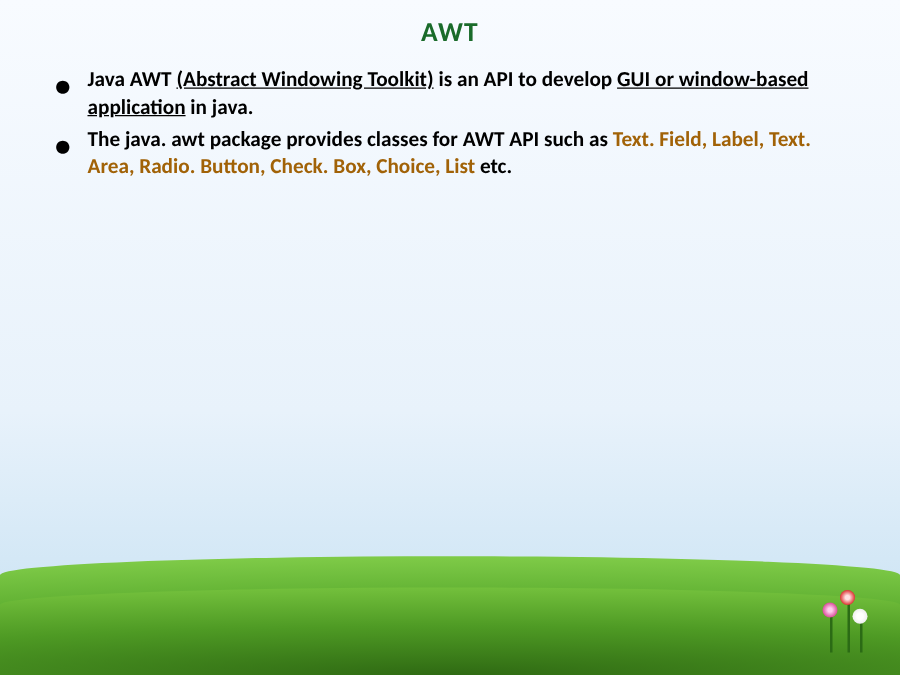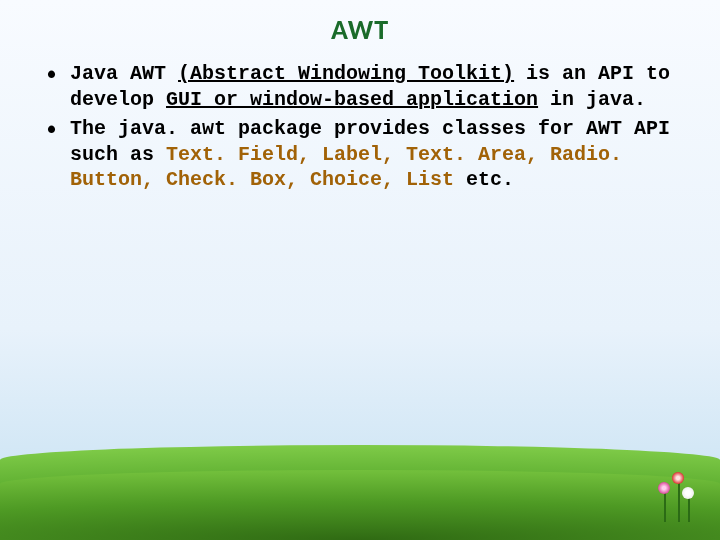--- a/index.html
+++ b/index.html
@@ -37,39 +37,38 @@
     z-index: 2;
   }
   .content {
     position: relative;
     z-index: 5;
     padding: 12px 30px 0 30px;
   }
   .title {
     text-align: center;
     font-weight: 700;
-    font-size: 28px;
+    font-size: 22px;
     color: #1a6b2a;
     margin: 0 0 14px 0;
     letter-spacing: 1px;
   }
   ul.bullets {
     list-style: none;
     margin: 0;
     padding: 0 8px;
   }
   ul.bullets li {
     position: relative;
-    font-size: 20px;
+    font-size: 17px;
     font-weight: 700;
     color: #000;
     line-height: 1.28;
     padding-left: 32px;
     margin-bottom: 4px;
-    font-family: Liberation Mono, monospace;
   }
   ul.bullets li::before {
     content: "•";
     position: absolute;
     left: 6px;
     top: 0;
     font-size: 25px;
     color: #000;
   }
   .u { text-decoration: underline; }

